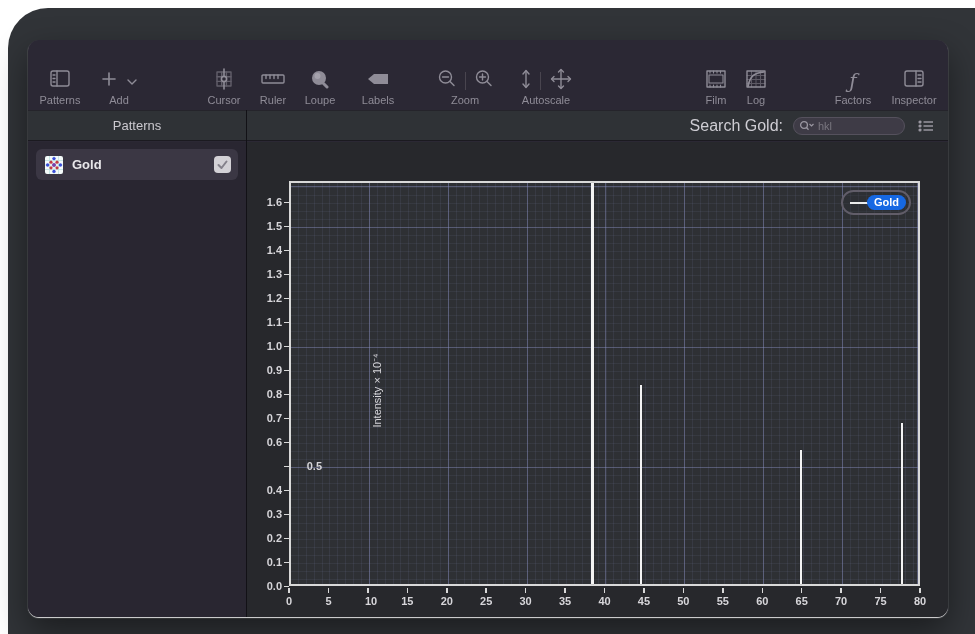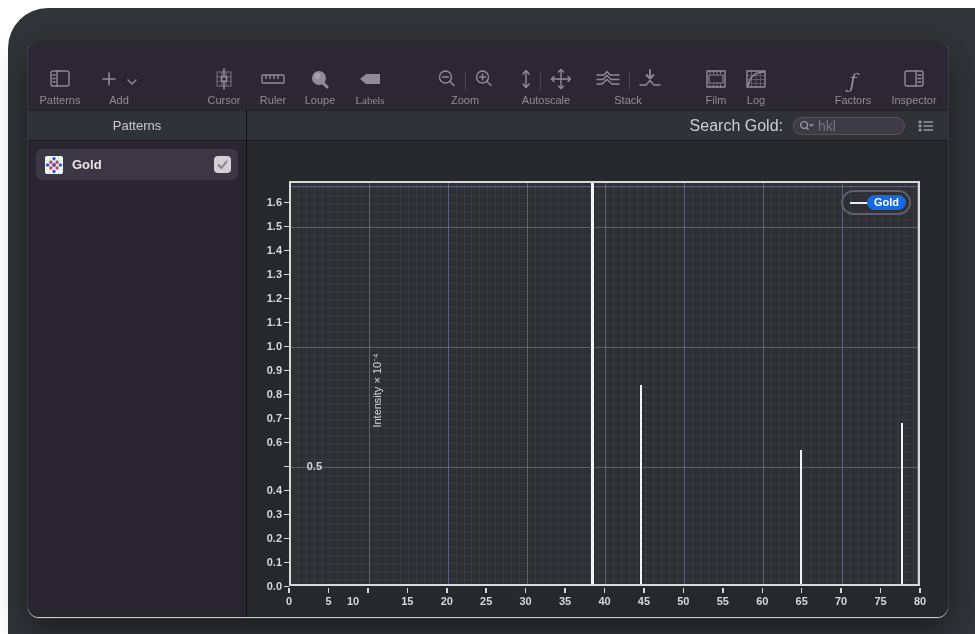--- a/index.html
+++ b/index.html
@@ -24,21 +24,21 @@
   .tgroup { position:absolute; top:2px; text-align:center; color:#8f8c97; cursor:default; }
   .tgroup .irow { height:26px; display:flex; align-items:center; justify-content:center; gap:8px; }
   .tgroup .tlabel { font-size:11px; color:#8f8c97; margin-top:0; }
   .tdiv { width:1px; height:18px; background:#49454f; }
   svg.ti { stroke:#8f8c97; fill:none; stroke-width:1.4; stroke-linecap:round; stroke-linejoin:round; }
   .g-patterns { left:6px;  width:52px; }
   .g-add      { left:62px; width:58px; }
   .g-cursor   { left:170px; width:52px; }
   .g-ruler    { left:221px; width:48px; }
   .g-loupe    { left:268px; width:48px; }
-  .g-labels   { left:316px; width:52px;font-family:Liberation Serif, serif; }
+  .g-labels   { left:324px; width:52px; }
   .g-zoom     { left:394px; width:86px; }
   .g-autoscale{ left:472px; width:92px; }
   .g-stack    { left:562px; width:76px; }
   .g-film     { left:668px; width:40px; }
   .g-log      { left:708px; width:40px; }
   .g-factors  { left:799px; width:52px; }
   .g-inspector{ left:855px; width:62px; }
   .fchar { font-family:"DejaVu Serif", serif; font-style:italic; font-size:20px; color:#8f8c97; line-height:22px; }
 
   
@@ -47,21 +47,21 @@
   .side-hdr { position:absolute; left:0; top:0; width:218px; height:100%;
               display:flex; align-items:center; justify-content:center;
               color:#cbc9cf; font-size:13px; }
   .search-row { position:absolute; left:219px; top:0; right:0; height:100%;
                 display:flex; align-items:center; justify-content:flex-end; }
   .search-label { color:#cecdd3; font-size:16px; }
   .search-field { margin-left:10px; width:112px; height:18px; background:#3e3b46;
                   border:1px solid #55515d; border-radius:9px; display:flex; align-items:center;
                   padding:0 5px; }
   .search-field input { flex:1; min-width:0; background:transparent; border:none; outline:none;
-                  color:#d6d5da; font-size:14px; font-family:"Liberation Sans",sans-serif; }
+                  color:#d6d5da; font-size:11px; font-family:"Liberation Sans",sans-serif; }
   .search-field input::placeholder { color:#79767f; }
   .scope-btn { display:flex; align-items:center; margin-right:3px; }
   .list-btn { margin:0 14px 0 13px; display:flex; align-items:center; }
 
   
   .sidebar { position:absolute; left:0; top:102px; width:218px; bottom:0; background:#292631; }
   .vdivider { position:absolute; left:218px; top:70px; width:1px; bottom:0; background:#121116; }
   .pattern-row { position:absolute; left:8px; right:8px; top:7px; height:31px;
                  background:#3b3744; border-radius:6px; display:flex; align-items:center;
                  padding:0 7px 0 9px; cursor:default; }
@@ -237,40 +237,20 @@
                   <polyline points="9.5,5 12,2.5 14.5,5"></polyline>
                   <polyline points="9.5,19 12,21.5 14.5,19"></polyline>
                   <polyline points="5,9.5 2.5,12 5,14.5"></polyline>
                   <polyline points="19,9.5 21.5,12 19,14.5"></polyline>
                 </svg>
             </span>
           </div>
           <div class="tlabel">Autoscale</div>
         </div>
 
-        <div class="tgroup g-stack">
-          <div class="irow">
-            <span>
-              <svg class="ti" width="26" height="22">
-                  <path d="M2 7 H9 L12 3.5 L15 7 H24"></path>
-                  <path d="M2 11.5 H8 L12 7.5 L16 11.5 H24"></path>
-                  <path d="M2 16 H7 L12 11.5 L17 16 H24"></path>
-                </svg>
-            </span>
-            <span class="tdiv"></span>
-            <span>
-              <svg class="ti" width="24" height="22">
-                  <line x1="12" y1="2" x2="12" y2="10" style="stroke-width:1.8"></line>
-                  <polyline points="8.5,7 12,10.5 15.5,7" style="stroke-width:1.8"></polyline>
-                  <path d="M2 17 H8 L12 12.5 L16 17 H22"></path>
-                </svg>
-            </span>
-          </div>
-          <div class="tlabel">Stack</div>
-        </div>
 
         <div class="tgroup g-film">
           <div class="irow">
               <span>
             <svg class="ti" width="22" height="20">
                   <rect x="2" y="2" width="18" height="16"></rect>
                   <rect x="4" y="6" width="14" height="8" style="stroke-width:1.1"></rect>
                   <g style="stroke-width:1.1">
                     <line x1="5" y1="2" x2="5" y2="4"></line>
                     <line x1="8.5" y1="2" x2="8.5" y2="4"></line>
@@ -435,21 +415,21 @@
           <div class="ytick-label" style="left: 1px; top: 108px;">1.4</div>
           <div class="tickmark" style="left: 37px; top: 107.5px; width: 5px; height: 1.5px;"></div>
           <div class="ytick-label" style="left: 1px; top: 84px;">1.5</div>
           <div class="tickmark" style="left: 37px; top: 83.5px; width: 5px; height: 1.5px;"></div>
           <div class="ytick-label" style="left: 1px; top: 60px;">1.6</div>
           <div class="tickmark" style="left: 37px; top: 59.5px; width: 5px; height: 1.5px;"></div>
           <div class="xtick-label" style="left: 42px; top: 453px;">0</div>
           <div class="tickmark" style="left: 41.25px; top: 446px; width: 1.5px; height: 5px;"></div>
           <div class="xtick-label" style="left: 81.4375px; top: 453px;">5</div>
           <div class="tickmark" style="left: 80.6875px; top: 446px; width: 1.5px; height: 5px;"></div>
-          <div class="xtick-label" style="left: 106px; top: 453px;">10</div>
+          <div class="xtick-label" style="left: 124px; top: 453px;">10</div>
           <div class="tickmark" style="left: 120.125px; top: 446px; width: 1.5px; height: 5px;"></div>
           <div class="xtick-label" style="left: 160.312px; top: 453px;">15</div>
           <div class="tickmark" style="left: 159.562px; top: 446px; width: 1.5px; height: 5px;"></div>
           <div class="xtick-label" style="left: 199.75px; top: 453px;">20</div>
           <div class="tickmark" style="left: 199px; top: 446px; width: 1.5px; height: 5px;"></div>
           <div class="xtick-label" style="left: 239.188px; top: 453px;">25</div>
           <div class="tickmark" style="left: 238.438px; top: 446px; width: 1.5px; height: 5px;"></div>
           <div class="xtick-label" style="left: 278.625px; top: 453px;">30</div>
           <div class="tickmark" style="left: 277.875px; top: 446px; width: 1.5px; height: 5px;"></div>
           <div class="xtick-label" style="left: 318.062px; top: 453px;">35</div>

